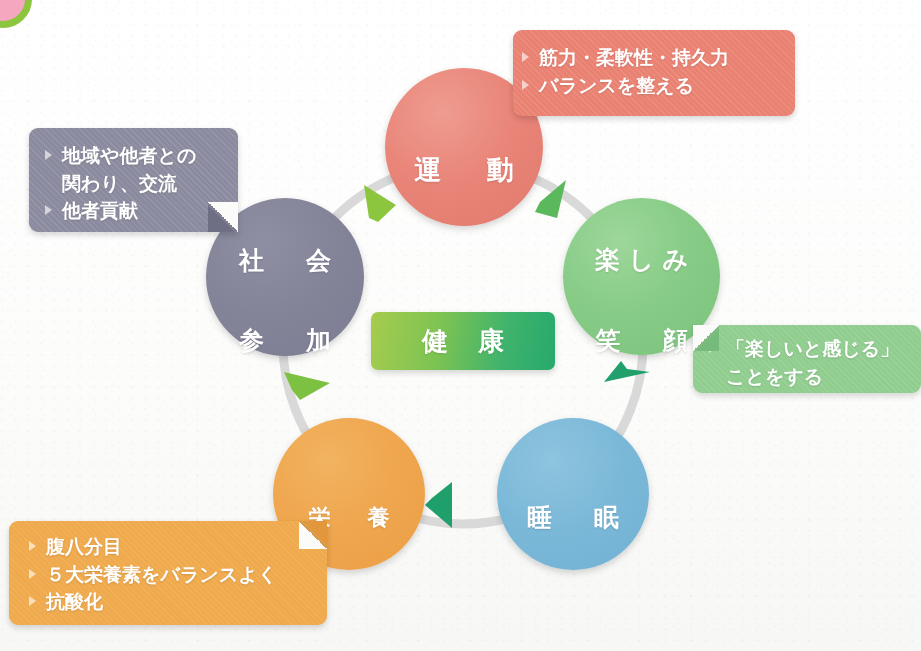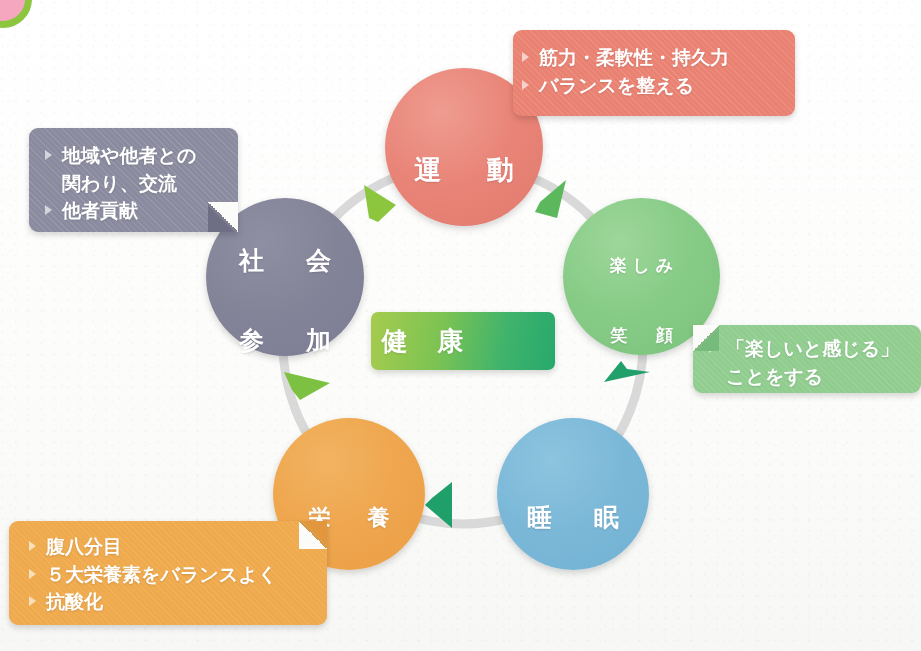--- a/index.html
+++ b/index.html
@@ -66,21 +66,21 @@
   .node span { display: block; white-space: nowrap; margin-top: 47px; }
 
   #node-undou {
     left: 385px; top: 68px; width: 158px; height: 158px;
     background: radial-gradient(circle at 36% 28%, #ef9c90 0%, #e98478 48%, #e07a6d 100%);
     font-size: 27px;
   }
   #node-tanoshimi {
     left: 563px; top: 198px; width: 157px; height: 157px;
     background: radial-gradient(circle at 36% 28%, #9ed79a 0%, #86cb86 48%, #7cc37e 100%);
-    font-size: 17px;
+    font-size: 25px;
   }
   #node-suimin {
     left: 497px; top: 418px; width: 152px; height: 152px;
     background: radial-gradient(circle at 36% 28%, #8dc4de 0%, #7bb8d8 48%, #72b1d3 100%);
     font-size: 25px;
   }
   #node-eiyou {
     left: 273px; top: 418px; width: 152px; height: 152px;
     background: radial-gradient(circle at 36% 28%, #f2b361 0%, #efa64e 48%, #eb9f46 100%);
     font-size: 22px;
@@ -95,21 +95,21 @@
   #center-label {
     position: absolute;
     left: 371px;
     top: 312px;
     width: 184px;
     height: 58px;
     border-radius: 7px;
     background: linear-gradient(100deg, #a6cc4e 0%, #7cc353 38%, #3fb36c 72%, #27a96c 100%);
     display: flex;
     align-items: center;
-    justify-content: flex-start;
+    justify-content: center;
     color: #ffffff;
     font-size: 26px;
     font-weight: 700;
     letter-spacing: 0.4em;
     text-indent: 0.4em;
     box-shadow: 0 3px 6px rgba(0,0,0,0.16);
     text-shadow: 0 1px 2px rgba(0,0,0,0.12);
   }
 
   

